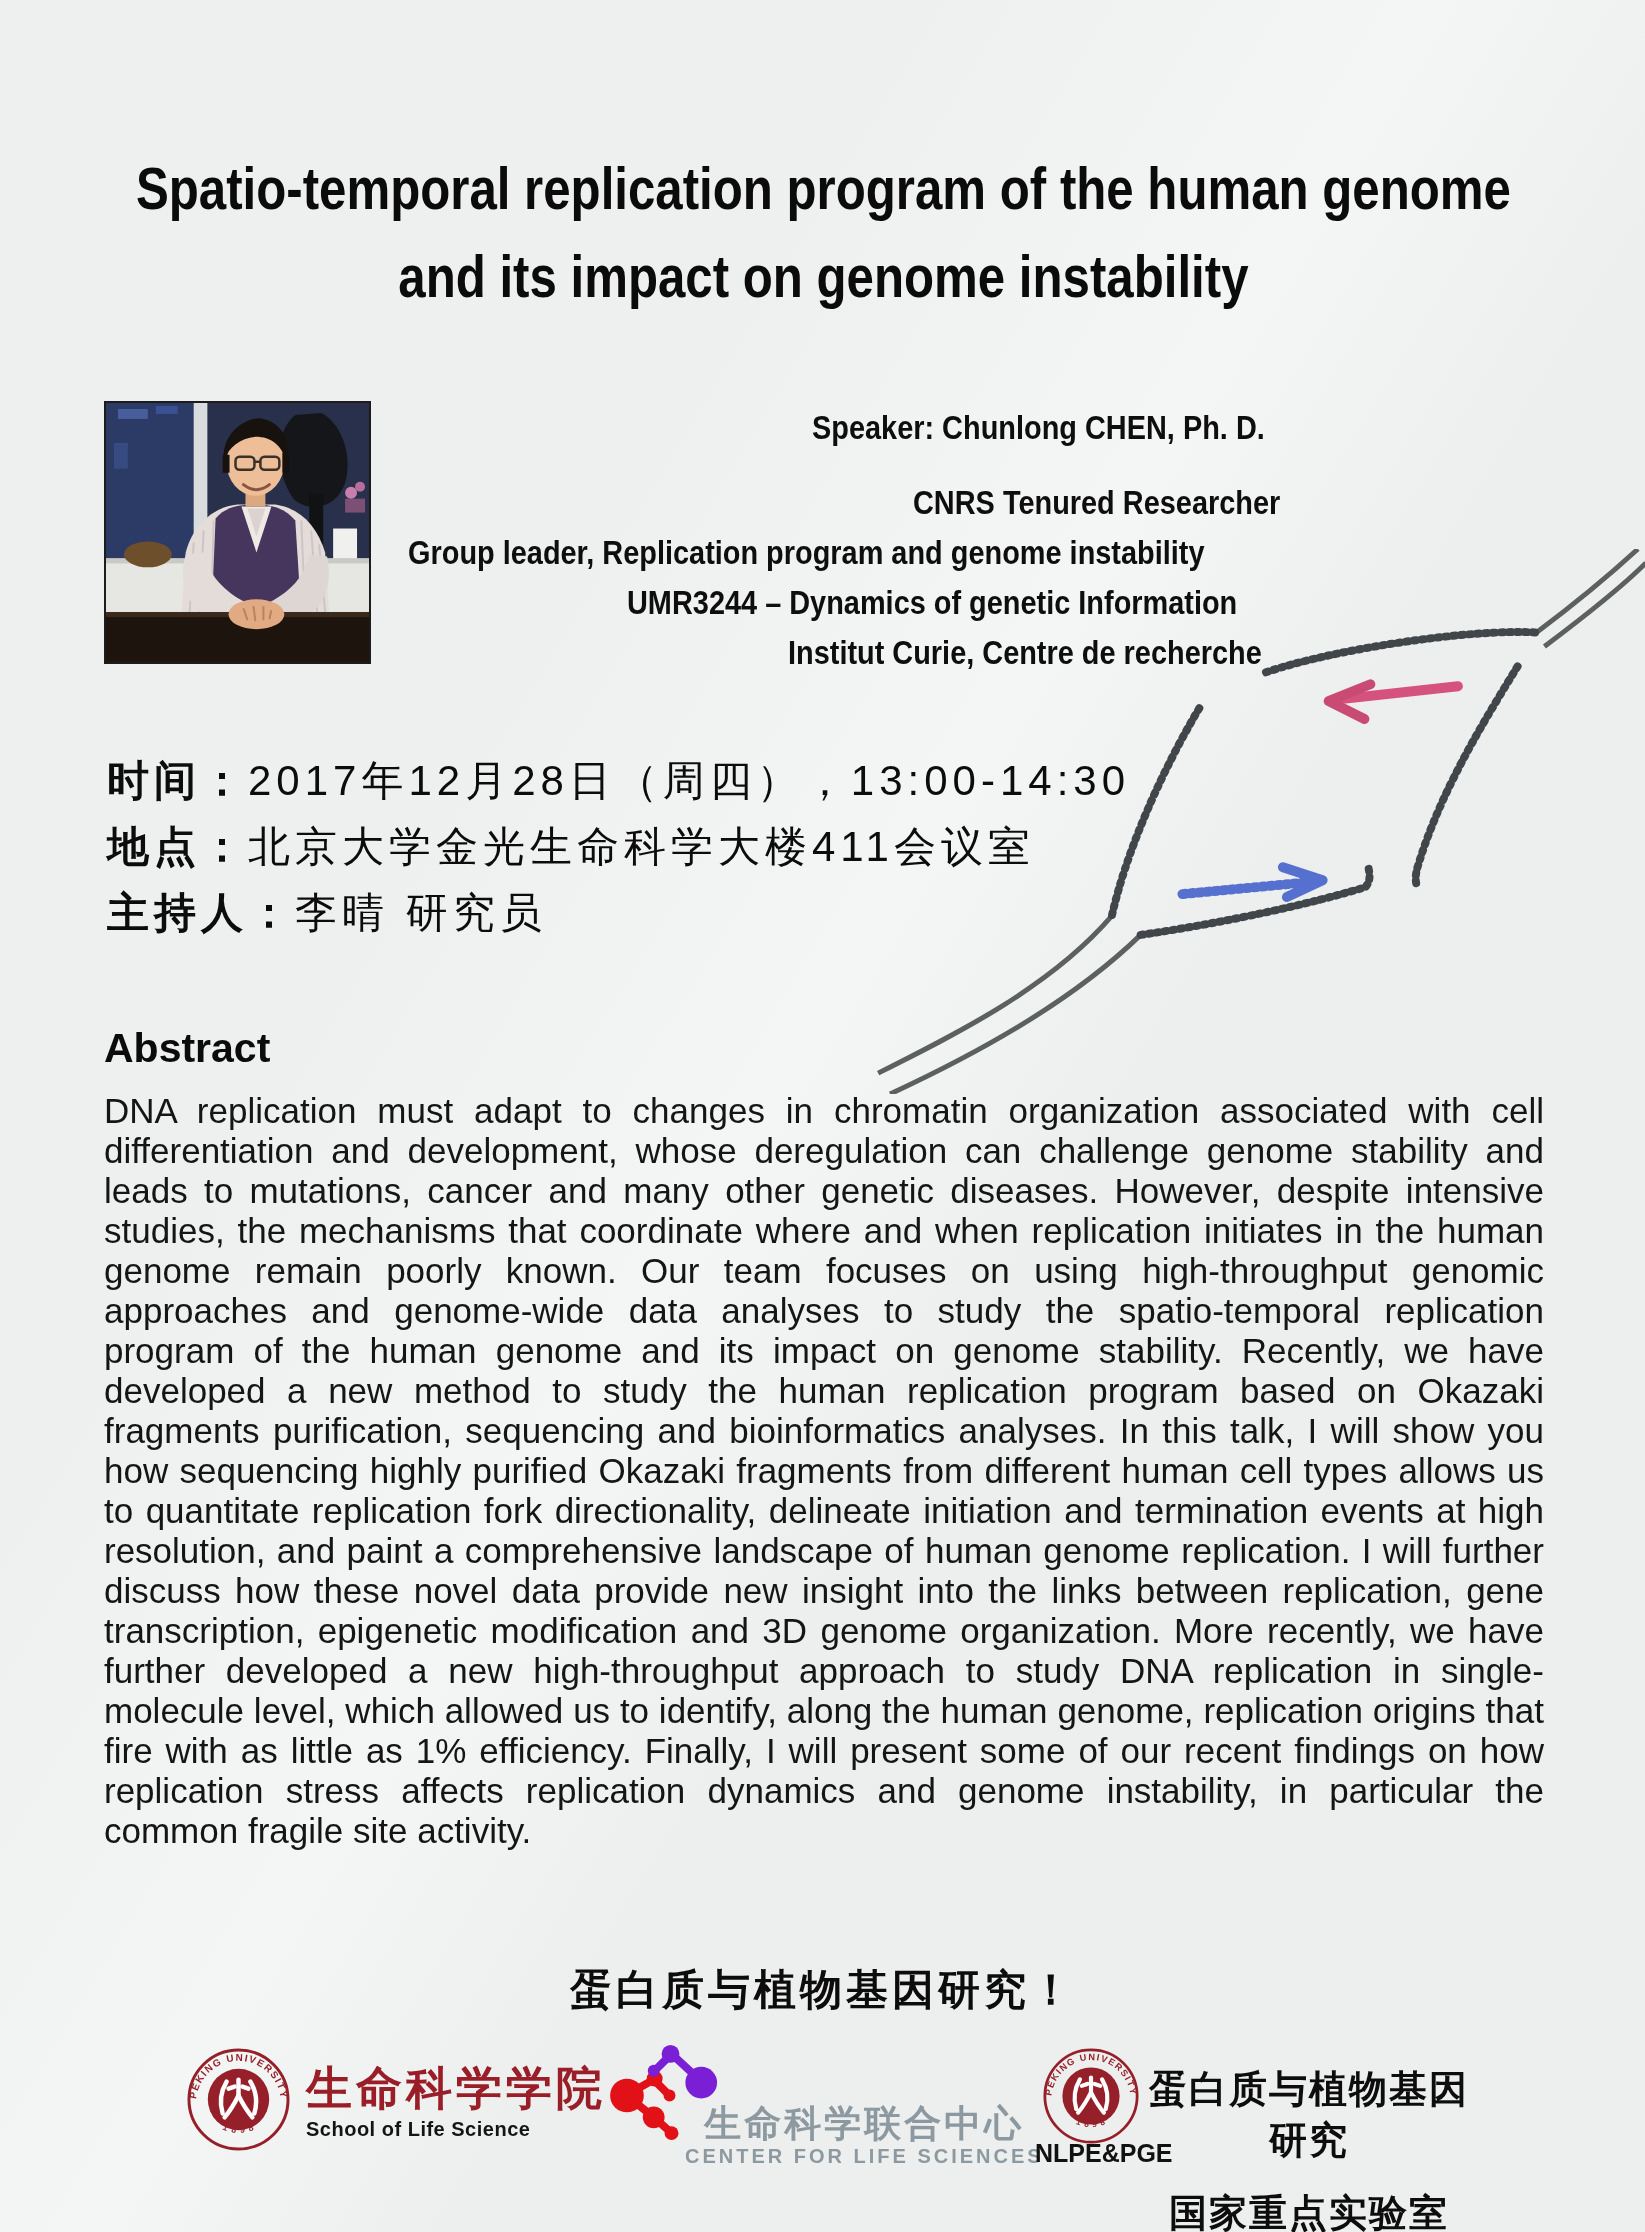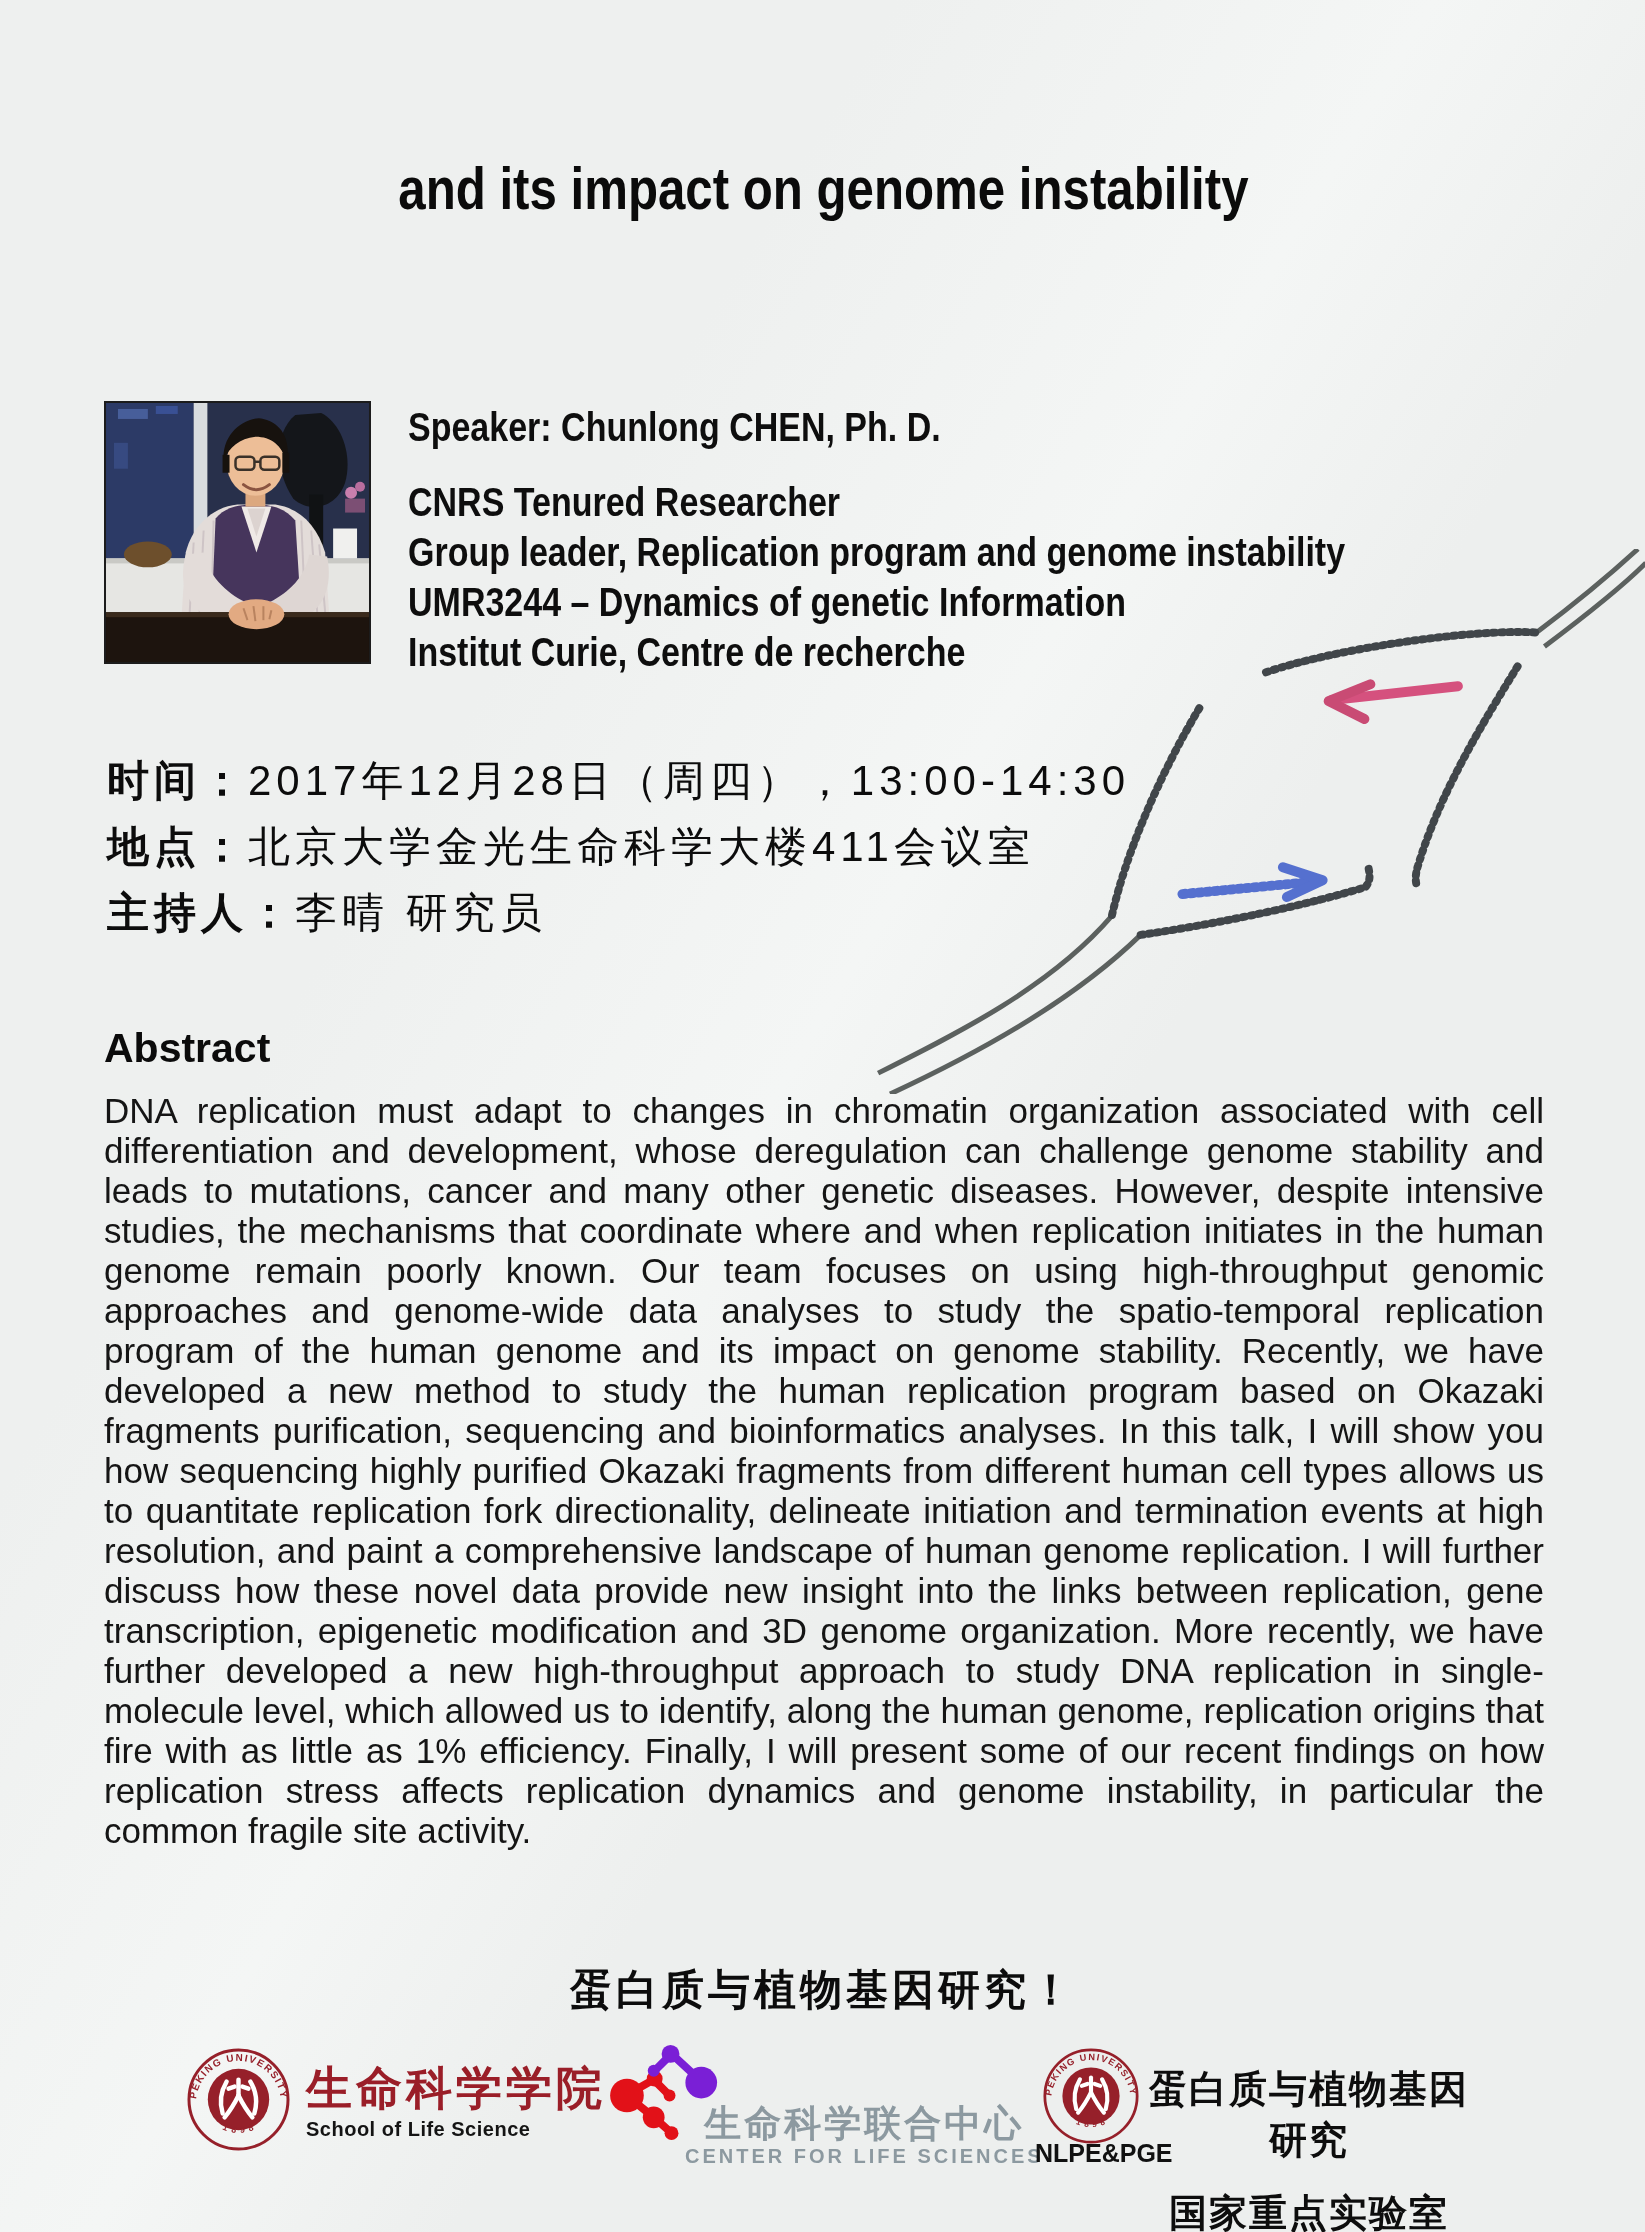--- a/index.html
+++ b/index.html
@@ -12,21 +12,21 @@
   
   .title{position:absolute; top:145px; left:0; width:1646px; text-align:center;
          font-weight:bold; font-size:60px; line-height:88px; color:#0b0b0b;}
   .title .tline{display:flex; justify-content:center;}
   .title .tline span{display:inline-block; white-space:nowrap; transform:scaleX(0.82);}
   
   .photo{position:absolute; left:104px; top:401px; width:267px; height:263px;
          border:2px solid #1c1c1c; box-sizing:border-box; background:#2b3046;}
   .photo svg{display:block;}
   
-  .speaker{position:absolute; left:408px; top:402px; font-weight:bold; font-size:40px; color:#0e0e0e;}
+  .speaker{position:absolute; left:408px; top:402px; font-weight:bold; font-size:34px; color:#0e0e0e;text-align:right;}
   .speaker .sline{height:50px; line-height:50px; white-space:nowrap;}
   .speaker .sline span{display:inline-block; transform:scaleX(0.85); transform-origin:0 50%; white-space:nowrap;}
   .speaker .gap{height:25px;}
   
   .details{position:absolute; left:107px; top:756px; font-size:42px; color:#0c0c0c;}
   .details .drow{height:66px; line-height:50px; white-space:nowrap; letter-spacing:5px;}
   .details .lbl{font-weight:bold;}
   .details .bold{font-weight:normal;}
   .details .norm{font-weight:normal;}
   
@@ -54,20 +54,23 @@
   .nlpe-text .l2{letter-spacing:2px; margin-top:22px;}
   
   .fork{position:absolute; left:876px; top:549px;}
 </style>
 </head>
 <body>
 
 <div class="poster">
 
   <div class="title">
+    <div class="tline">
+        <span>Spatio-temporal replication program of the human genome</span>
+      </div>
     <div class="tline">
         <span>and its impact on genome instability</span>
       </div>
   </div>
 
   <svg class="fork" width="770" height="545" viewBox="0 0 774 548" aria-hidden="true">
 
     <path d="M 664 84 C 712 48 742 22 766 0" fill="none" stroke="#5c615f" stroke-width="5"></path>
     <path d="M 672 98 C 720 62 754 34 774 14" fill="none" stroke="#5c615f" stroke-width="5"></path>
 

